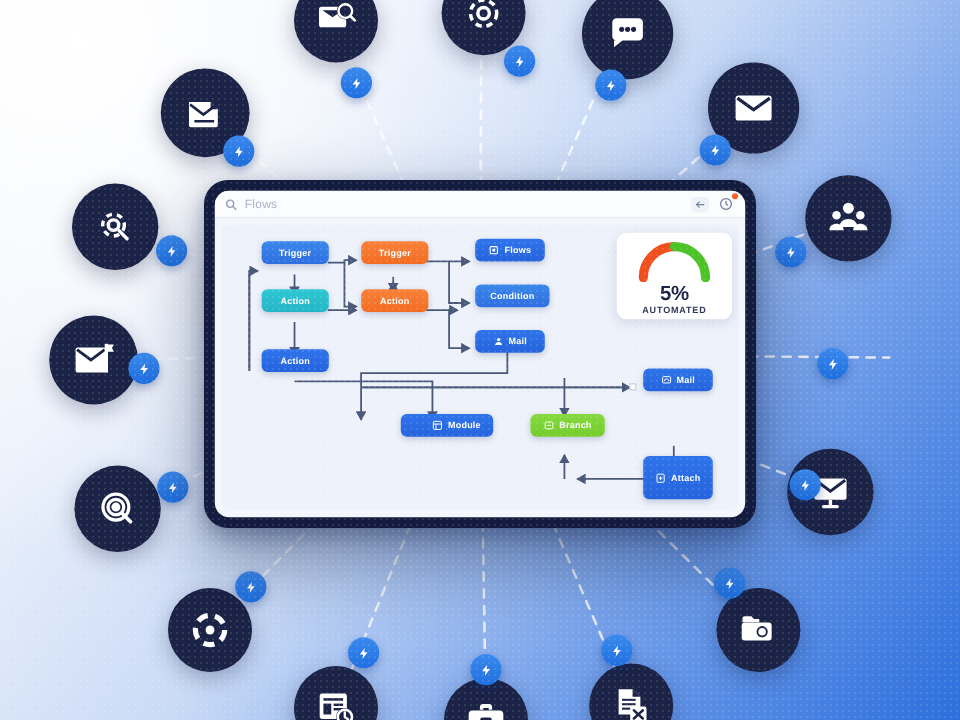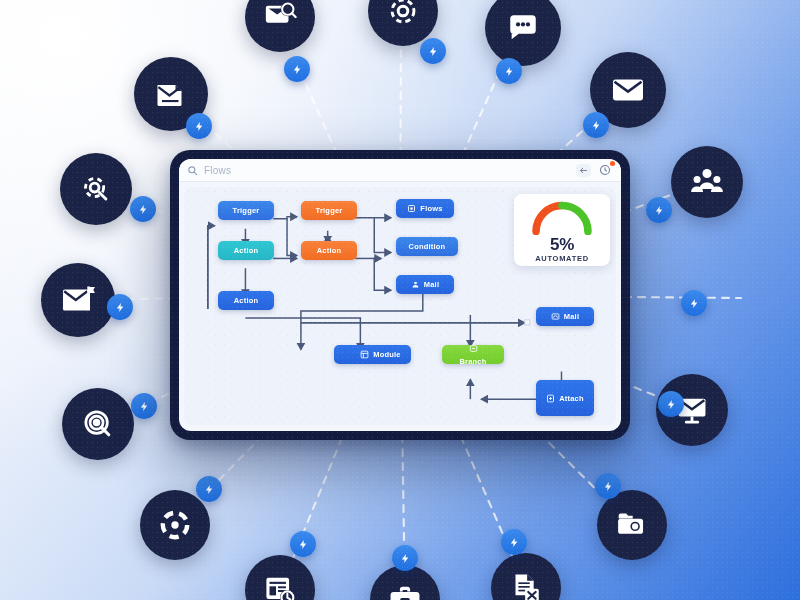--- a/index.html
+++ b/index.html
@@ -540,21 +540,21 @@
 
         <div class="node n-blue2" style="left:150px;top:158px;width:77px;height:19px;padding-left:16px;">
           <span class="nico">
               <svg width="9" height="9" viewBox="0 0 24 24" fill="none" stroke="currentColor" stroke-width="2.2">
                 <rect x="3" y="3" width="18" height="18" rx="2.4"></rect>
                 <path d="M3 9h18M9 9v12"></path>
               </svg>
             </span>
           <span>Module</span>
         </div>
-        <div class="node n-green" style="left:258px;top:158px;width:62px;height:19px;flex-direction:column;">
+        <div class="node n-green" style="left:258px;top:158px;width:62px;height:19px;">
           <span class="nico">
               <svg width="9" height="9" viewBox="0 0 24 24" fill="none" stroke="currentColor" stroke-width="2.2">
                 <rect x="3.5" y="4.5" width="17" height="15" rx="2.4"></rect>
                 <path d="M8 12h8"></path>
               </svg>
             </span>
           <span>Branch</span>
         </div>
 
         <div class="node n-blue2" style="left:352px;top:120px;width:58px;height:19px;">

